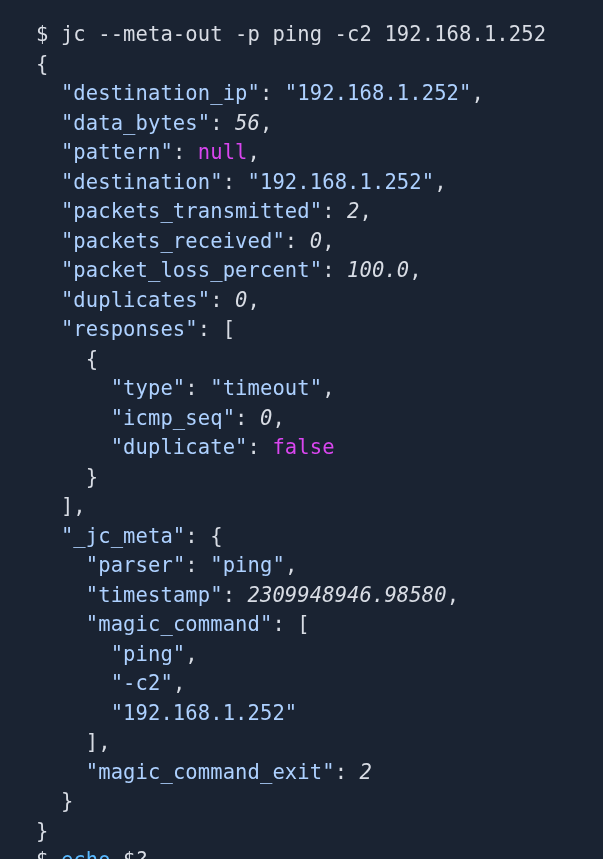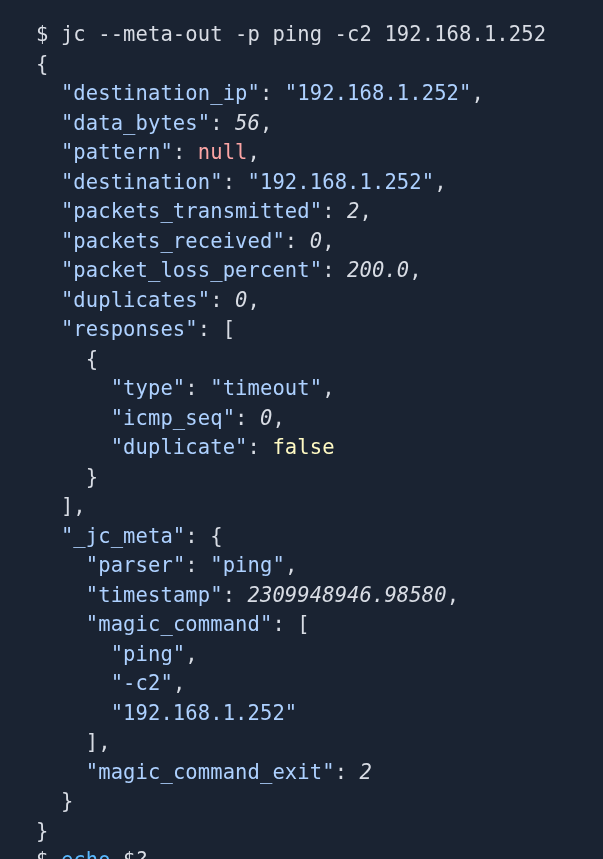--- a/index.html
+++ b/index.html
@@ -15,36 +15,36 @@
     overflow: hidden;
     font-weight: 400;
     letter-spacing: 0.1px;
   }
   .line { white-space: pre; }
   .prompt { color: #d8dce4; margin-top: 40px; }
   .key { color: #aed1ff; }
   .punct { color: #d8dce4; }
   .string { color: #aed1ff; }
   .number { color: #d8dce4; font-style: italic; }
-  .null { color: #fca5a5; }
-  .bool { color: #fef9c3; }
+  .null { color: #d946ef; }
+  .bool { color: #d946ef; }
   #cmd-cursor { color:#59b9ff; }
 </style>
 </head>
 <body>
 
 <pre><span class="line"><span class="prompt">$ jc --meta-out -p ping -c2 192.168.1.252</span></span>
 <span class="line"><span class="punct">{</span></span>
 <span class="line">  <span class="key">"destination_ip"</span><span class="punct">: </span><span class="string">"192.168.1.252"</span><span class="punct">,</span></span>
 <span class="line">  <span class="key">"data_bytes"</span><span class="punct">: </span><span class="number">56</span><span class="punct">,</span></span>
 <span class="line">  <span class="key">"pattern"</span><span class="punct">: </span><span class="null">null</span><span class="punct">,</span></span>
 <span class="line">  <span class="key">"destination"</span><span class="punct">: </span><span class="string">"192.168.1.252"</span><span class="punct">,</span></span>
 <span class="line">  <span class="key">"packets_transmitted"</span><span class="punct">: </span><span class="number">2</span><span class="punct">,</span></span>
 <span class="line">  <span class="key">"packets_received"</span><span class="punct">: </span><span class="number">0</span><span class="punct">,</span></span>
-<span class="line">  <span class="key">"packet_loss_percent"</span><span class="punct">: </span><span class="number">200.0</span><span class="punct">,</span></span>
+<span class="line">  <span class="key">"packet_loss_percent"</span><span class="punct">: </span><span class="number">100.0</span><span class="punct">,</span></span>
 <span class="line">  <span class="key">"duplicates"</span><span class="punct">: </span><span class="number">0</span><span class="punct">,</span></span>
 <span class="line">  <span class="key">"responses"</span><span class="punct">: [</span></span>
 <span class="line">    <span class="punct">{</span></span>
 <span class="line">      <span class="key">"type"</span><span class="punct">: </span><span class="string">"timeout"</span><span class="punct">,</span></span>
 <span class="line">      <span class="key">"icmp_seq"</span><span class="punct">: </span><span class="number">0</span><span class="punct">,</span></span>
 <span class="line">      <span class="key">"duplicate"</span><span class="punct">: </span><span class="bool">false</span></span>
 <span class="line">    <span class="punct">}</span></span>
 <span class="line">  <span class="punct">],</span></span>
 <span class="line">  <span class="key">"_jc_meta"</span><span class="punct">: {</span></span>
 <span class="line">    <span class="key">"parser"</span><span class="punct">: </span><span class="string">"ping"</span><span class="punct">,</span></span>

